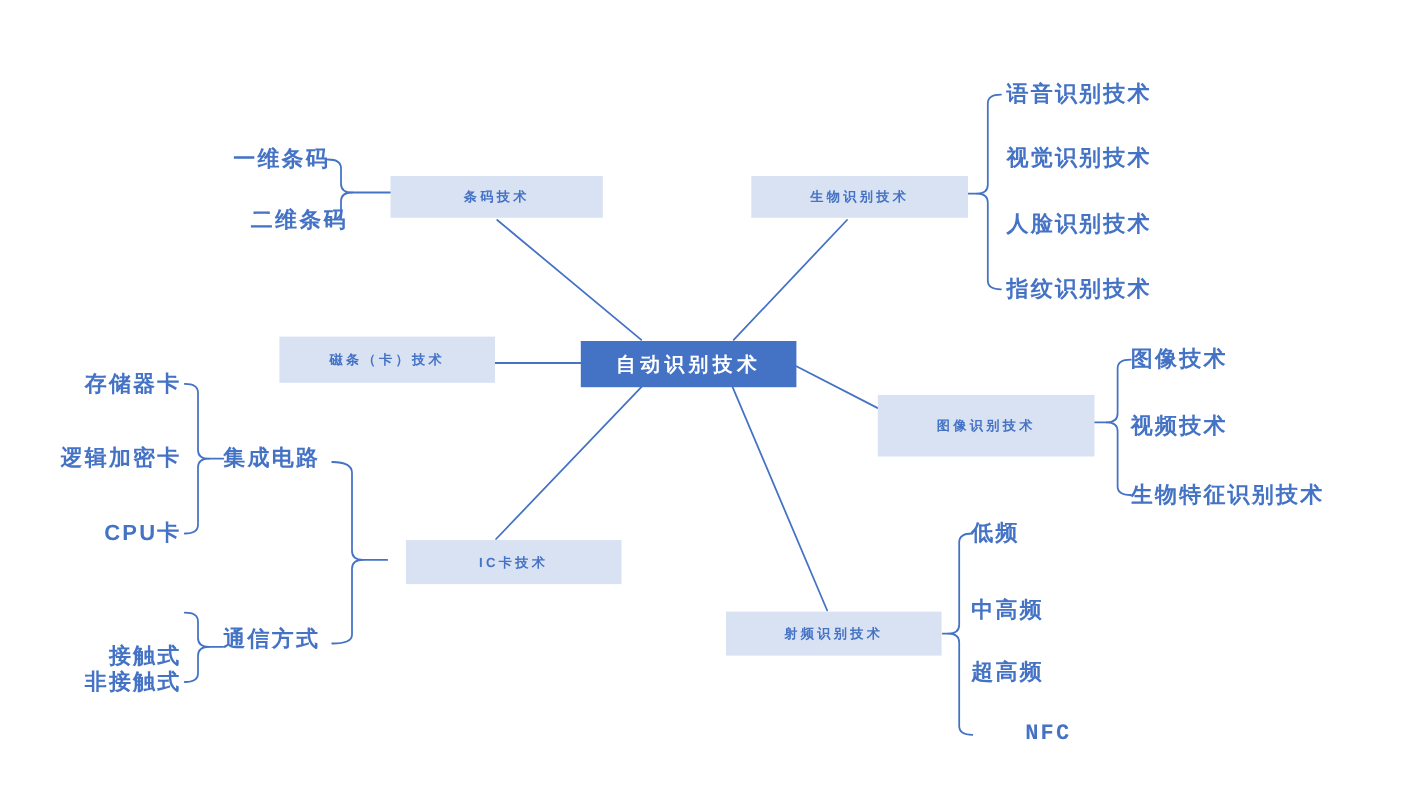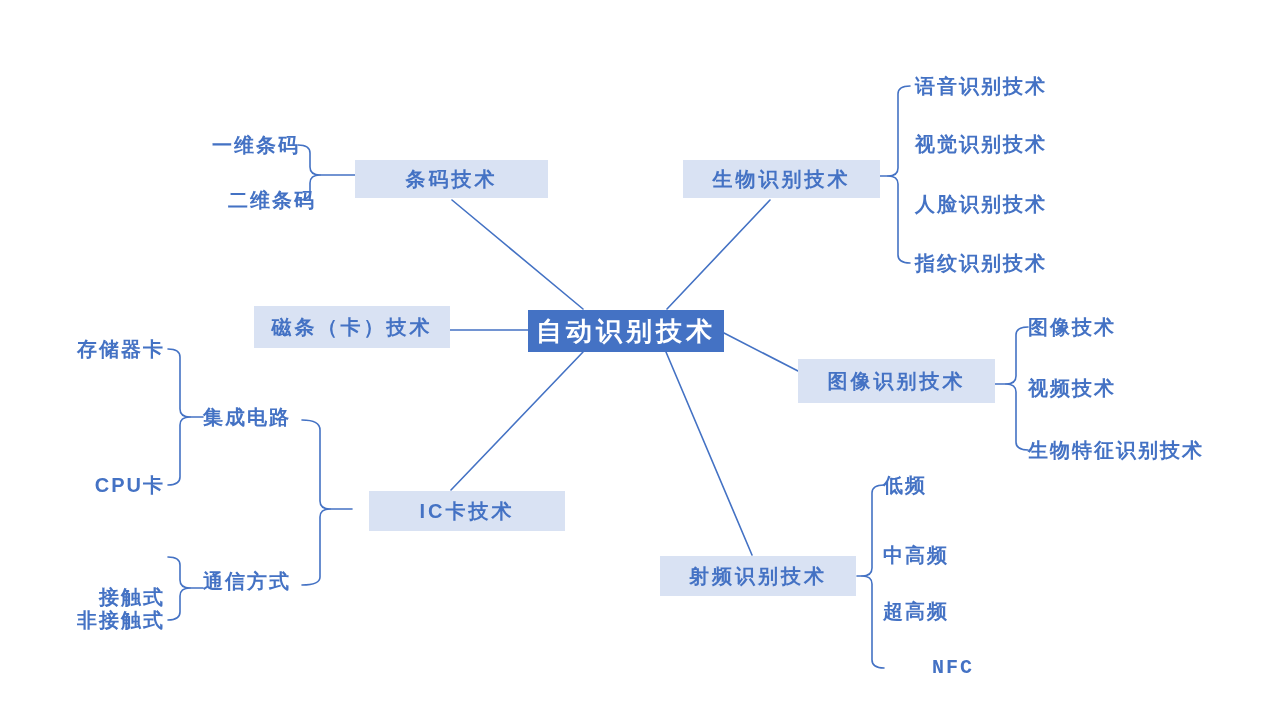--- a/index.html
+++ b/index.html
@@ -30,29 +30,29 @@
     stroke-width: 1.6;
     stroke-linecap: round;
     stroke-linejoin: round;
   }
   .node {
     position: absolute;
     display: flex; align-items: center; justify-content: center;
     background: var(--light-box);
     color: var(--accent);
     font-weight: bold;
-    font-size: 20px;
+    font-size: 12px;
     letter-spacing: 3px;
     white-space: nowrap;
     cursor: default;
   }
   .node.root {
     background: var(--root-bg);
     color: var(--root-text);
-    font-size: 26px;
+    font-size: 18px;
     letter-spacing: 4px;
   }
   .lbl {
     position: absolute;
     height: 26px; line-height: 26px;
     color: var(--accent);
     font-weight: bold;
     font-size: 20px;
     letter-spacing: 2px;
     white-space: nowrap;
@@ -94,40 +94,41 @@
 
     <path d="M 302 420 Q 320 420 320 430 L 320 501 Q 320 509 330 509 Q 320 509 320 517 L 320 577 Q 320 585 302 585"></path>
     <path d="M 330 509 L 352 509"></path>
   </svg>
 
   <div class="node root" style="left:528px; top:310px; width:196px; height:42px;">自动识别技术</div>
 
   <div class="node" style="left:355px; top:160px; width:193px; height:38px;">条码技术</div>
   <div class="node" style="left:683px; top:160px; width:197px; height:38px;">生物识别技术</div>
   <div class="node" style="left:254px; top:306px; width:196px; height:42px;">磁条（卡）技术</div>
-  <div class="node" style="left:798px; top:359px; width:197px; height:44px;">图像识别技术</div>
+  <div class="node" style="left:798px; top:359px; width:197px; height:56px;">图像识别技术</div>
   <div class="node" style="left:352px; top:491px; width:196px; height:40px;margin-left:17px;">IC卡技术</div>
   <div class="node" style="left:660px; top:556px; width:196px; height:40px;">射频识别技术</div>
 
   <div class="lbl r" style="left:150px; top:132px;">一维条码</div>
   <div class="lbl r" style="left:166px; top:187px;">二维条码</div>
 
   <div class="lbl" style="left:915px; top:73px;">语音识别技术</div>
   <div class="lbl" style="left:915px; top:131px;">视觉识别技术</div>
   <div class="lbl" style="left:915px; top:191px;">人脸识别技术</div>
   <div class="lbl" style="left:915px; top:250px;">指纹识别技术</div>
 
   <div class="lbl" style="left:1028px; top:314px;">图像技术</div>
   <div class="lbl" style="left:1028px; top:375px;">视频技术</div>
   <div class="lbl" style="left:1028px; top:437px;">生物特征识别技术</div>
 
   <div class="lbl" style="left:203px; top:404px;">集成电路</div>
   <div class="lbl" style="left:203px; top:545px;margin-top:23px;">通信方式</div>
 
   <div class="lbl r" style="left:15px; top:336px;">存储器卡</div>
+  <div class="lbl r" style="left:15px; top:404px;">逻辑加密卡</div>
   <div class="lbl r" style="left:15px; top:472px;">CPU卡</div>
 
   <div class="lbl r" style="left:15px; top:544px;margin-top:40px;">接触式</div>
   <div class="lbl r" style="left:15px; top:607px;">非接触式</div>
 
   <div class="lbl" style="left:883px; top:472px;">低频</div>
   <div class="lbl" style="left:883px; top:542px;">中高频</div>
   <div class="lbl" style="left:883px; top:598px;">超高频</div>
   <div class="lbl" style="left:932px; top:655px;font-family:Liberation Mono, monospace;">NFC</div>
 

